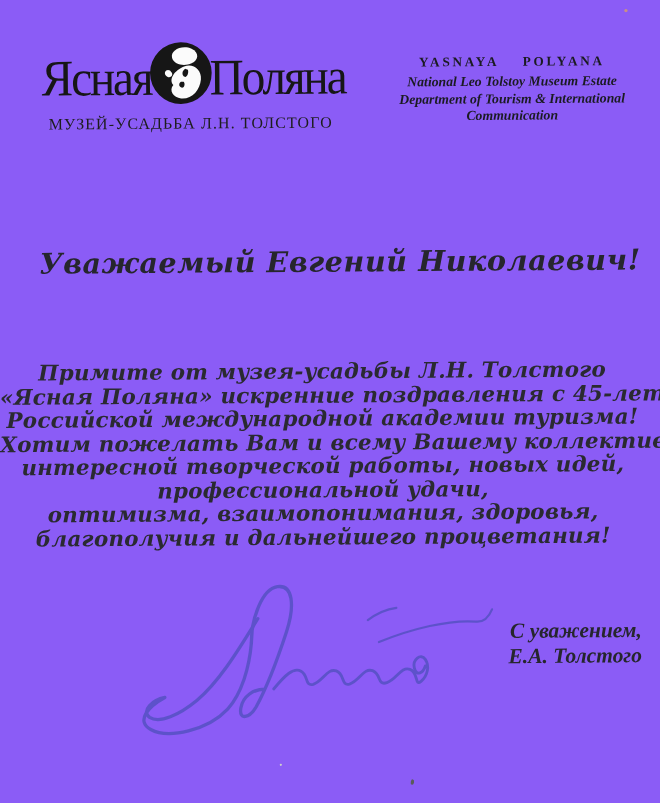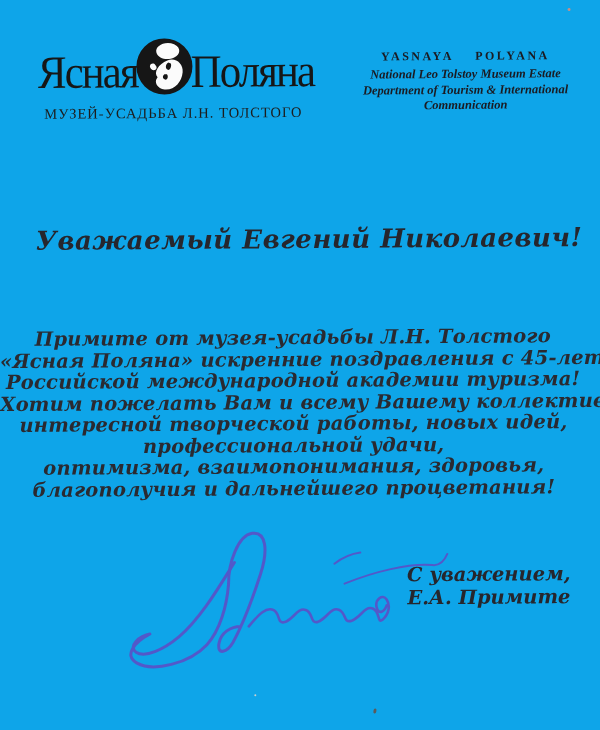--- a/index.html
+++ b/index.html
@@ -1,19 +1,19 @@
 <!DOCTYPE html>
 <html><head>
 <meta charset="utf-8">
 <style>
   html,body{margin:0;padding:0;}
   .page{
     position:relative;
     width:600px;height:730px;
-    background:#0ea5e9;
+    background:#8b5cf6;
     overflow:hidden;
     font-family:"DejaVu Serif", serif;
   }
   .content{
     position:absolute;inset:0;
     transform:rotate(-0.4deg);
   }
   
   .logo-row{
     position:absolute;left:40px;top:36px;
@@ -63,22 +63,22 @@
     padding-right:14px;
     text-align:center;
     color:#2a2a31;
   }
   .body-line{
     font-size:19.5px;font-weight:bold;font-style:italic;
     line-height:21.5px;letter-spacing:0.2px;
     white-space:nowrap;
   }
   .closing{
-    position:absolute;right:31px;top:565px;
-    text-align:center;color:#26262d;
+    position:absolute;right:18px;top:565px;
+    text-align:right;color:#26262d;font-family:Liberation Serif, serif;
   }
   .closing-line{
     font-size:19.5px;font-weight:bold;font-style:italic;
     line-height:22.5px;white-space:nowrap;
   }
   
   .signature{
     position:absolute;left:115px;top:522px;
     width:340px;height:150px;
   }
@@ -140,21 +140,21 @@
         <path stroke-width="2.6" d="M132 104 C142 92, 150 84, 157 88 C164 92, 160 102, 168 100 C177 97, 181 85, 189 88 C197 91, 193 102, 201 100 C210 97, 214 85, 222 88 C230 91, 226 102, 235 99 C244 96, 248 84, 256 87 C264 90, 260 103, 266 98 C272 93, 274 84, 270 78 C266 72, 258 78, 260 86 C262 94, 268 90, 270 84"></path>
 
         <path stroke-width="2" d="M228 62 C258 50, 292 42, 316 44 C324 45, 328 40, 331 33"></path>
 
         <path stroke-width="2" d="M218 42 C226 36, 236 32, 244 31"></path>
       </g>
     </svg>
 
     <div class="closing">
       <div class="closing-line">С уважением,</div>
-      <div class="closing-line">Е.А. Примите</div>
+      <div class="closing-line">Е.А. Толстого</div>
     </div>
 
     <div class="speck speck-1"></div>
     <div class="speck speck-2"></div>
     <div class="speck speck-3"></div>
 
   </div>
 </div>
 
 </body></html>

